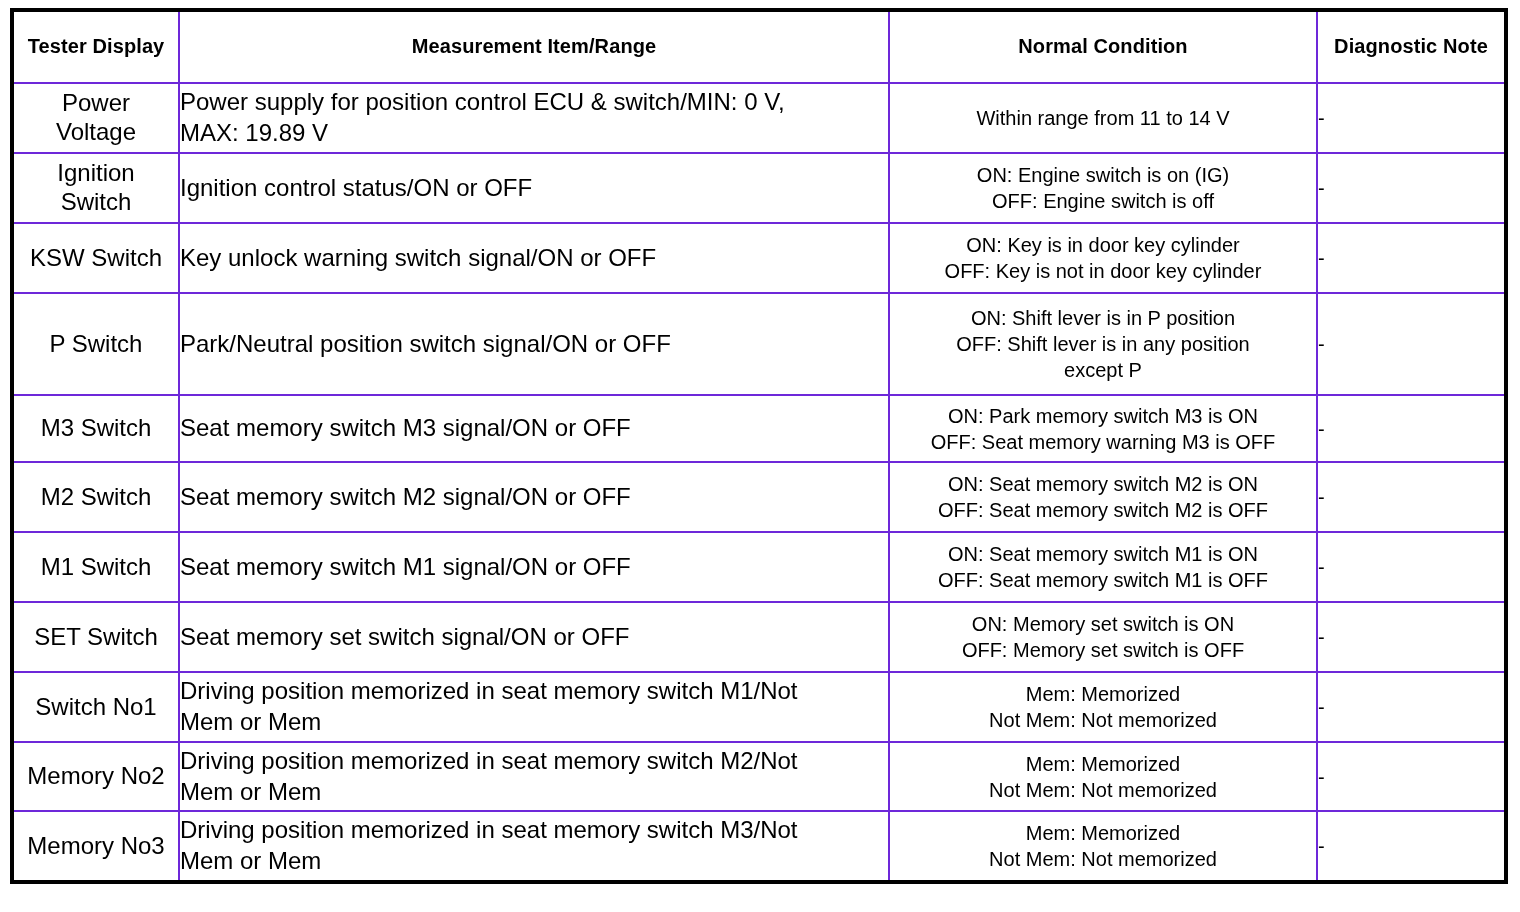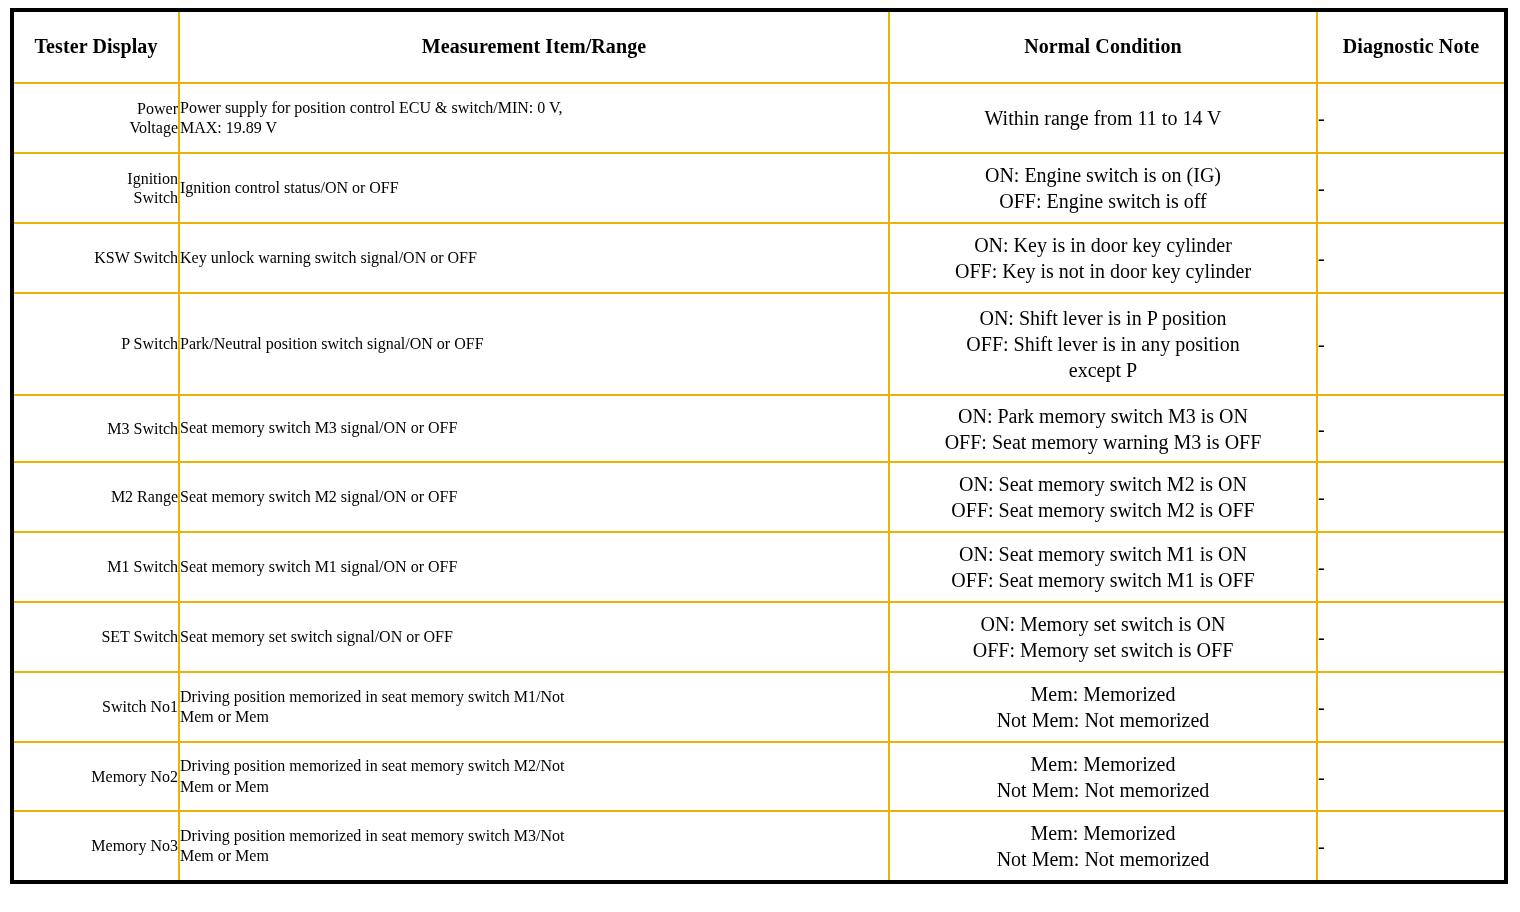--- a/index.html
+++ b/index.html
@@ -31,47 +31,46 @@
     background: #ffffff;
   }
 
   table.spec-table col.c1 { width: 167px; }
   table.spec-table col.c2 { width: 710px; }
   table.spec-table col.c3 { width: 428px; }
   table.spec-table col.c4 { width: 189px; }
 
   table.spec-table th,
   table.spec-table td {
-    border: 2px solid #eab308;
+    border: 2px solid #6d28d9;
     vertical-align: middle;
     padding: 0;
-    font-family: Liberation Serif, serif;
   }
 
   
   thead th {
     font-weight: bold;
     font-size: 20px;
     line-height: 1.18;
     text-align: center;
     height: 70px;
     padding: 3px 6px;
     letter-spacing: 0.1px;
   }
 
   
   td.col-display {
-    text-align: right;
-    font-size: 16px;
+    text-align: center;
+    font-size: 24px;
     line-height: 1.2;
     padding: 4px 4px;
   }
   td.col-item {
     text-align: left;
-    font-size: 16px;
+    font-size: 24px;
     line-height: 1.28;
     padding: 4px 8px 4px 10px;
   }
   td.col-normal {
     text-align: center;
     font-size: 20px;
     line-height: 1.30;
     padding: 4px 6px 4px 8px;
   }
   td.col-note {
@@ -251,21 +250,21 @@
           </div>
         </td>
         <td class="col-note">
           <span>-</span>
         </td>
       </tr>
 
       <tr class="r-m2">
         <td class="col-display">
           <div class="cell-lines">
-            <span>M2 Range</span>
+            <span>M2 Switch</span>
 
           </div>
         </td>
         <td class="col-item">
           <div class="cell-lines">
             <span>Seat memory switch M2 signal/ON or OFF</span>
 
           </div>
         </td>
         <td class="col-normal">

